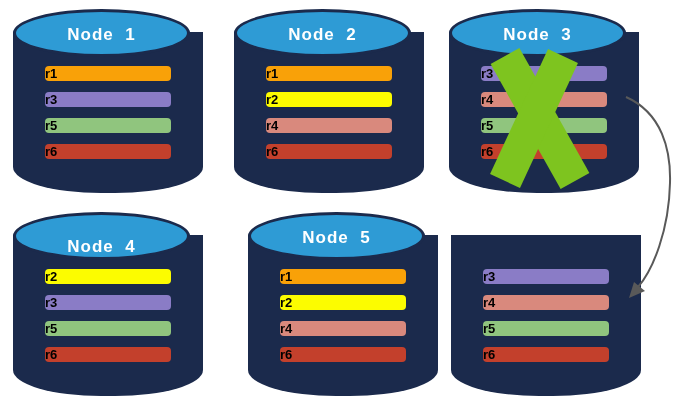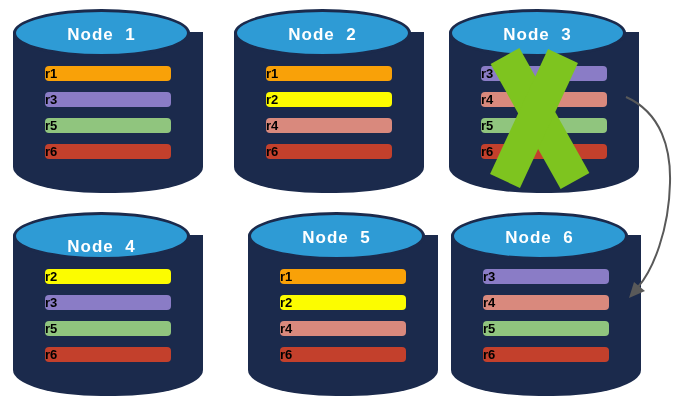--- a/index.html
+++ b/index.html
@@ -151,23 +151,20 @@
           <span>r4</span>
         </div>
       <div class="bar" style="background-color: rgb(195, 64, 44);">
           <span>r6</span>
         </div>
     </div>
   </div>
 
   <div class="node" id="n6">
     <div class="cyl-body" style="background-color: rgb(27, 42, 76);"></div>
-    <div class="cyl-top" style="background-color: rgb(46, 155, 213);">
-      <span class="node-title">Node  6</span>
-    </div>
     <div class="bars">
       <div class="bar" style="background-color: rgb(138, 124, 198);">
           <span>r3</span>
         </div>
       <div class="bar" style="background-color: rgb(217, 137, 125);">
           <span>r4</span>
         </div>
       <div class="bar" style="background-color: rgb(144, 197, 126);">
           <span>r5</span>
         </div>

